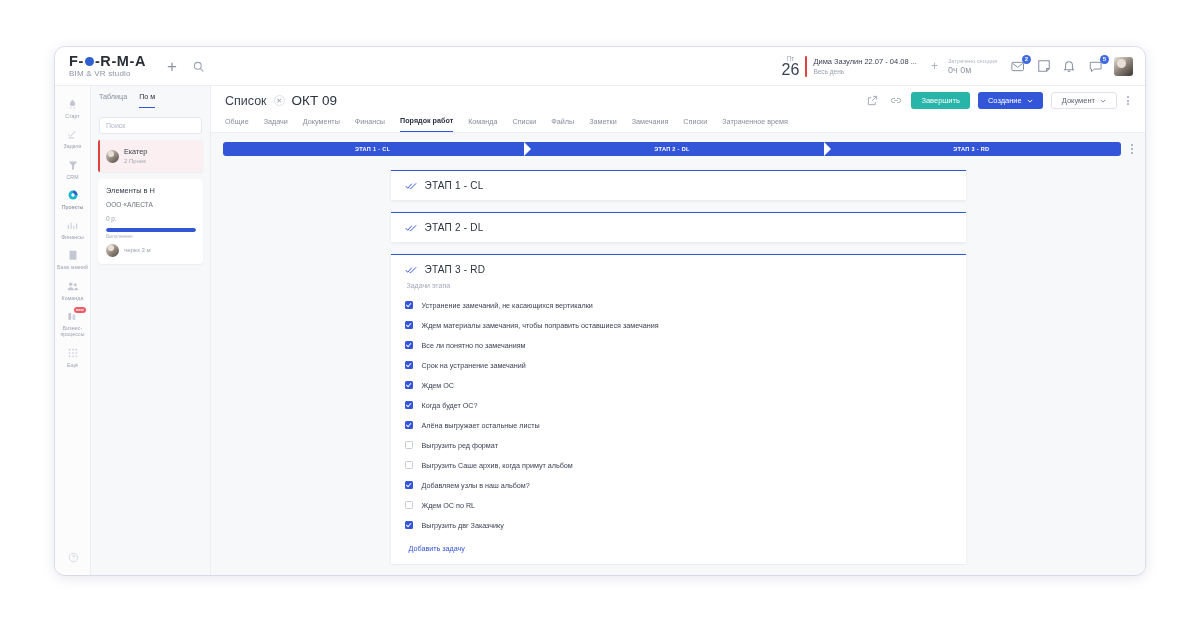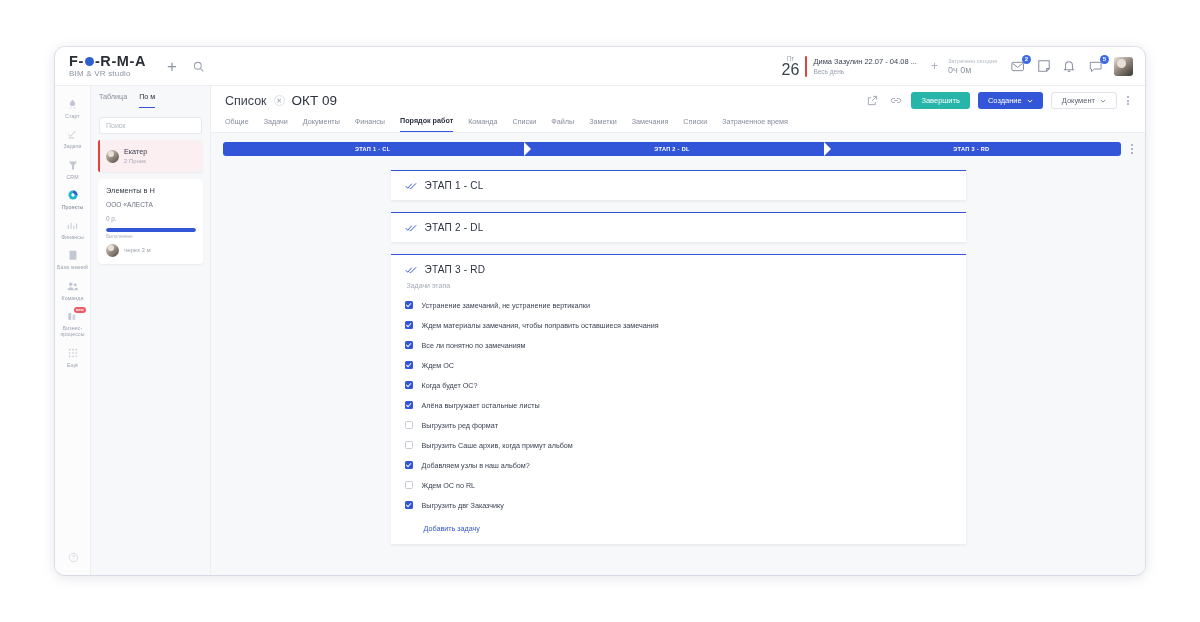--- a/index.html
+++ b/index.html
@@ -193,21 +193,21 @@
   .tasks { padding-top: 4px; }
   .task { display: flex; align-items: center; gap: 9px; height: 20px; }
   .cb { width: 8px; height: 8px; border-radius: 1.5px; flex: none; position: relative; }
   .cb.on { background: #3355d8; }
   .cb.on:after {
     content:""; position:absolute; left:2.4px; top:0.9px; width:2.2px; height:4.3px;
     border: solid #fff; border-width: 0 1.2px 1.2px 0; transform: rotate(42deg);
   }
   .cb.off { border: 1px solid #c7cbd6; background: #fff; }
   .task-lbl { font-size: 7.2px; color: #3b4252; }
-  .addtask { font-size: 7.2px; color: #3355d8; margin: 9px 0 2px 19px; cursor: pointer; }
+  .addtask { font-size: 7.2px; color: #3355d8; margin: 9px 0 2px 4px; cursor: pointer; }
 
   .fadebar { position:absolute; left:0; right:0; bottom:0; height:10px; background:#f7f8fa; }
 </style>
 </head>
 <body>
 
 <div id="app">
 
   <div class="topbar">
     <div class="logo-wrap">
@@ -528,29 +528,33 @@
                   <path d="M1 5.2l2.6 2.8L9 2"></path>
                   <path d="M6.2 7.6L7.4 8.8 14.8 1.4"></path>
                 </svg>
             </span>
             <span class="scard-title">ЭТАП 3 - RD</span>
           </div>
           <div class="scard-sub">Задачи этапа</div>
           <div class="tasks">
             <div class="task">
                 <span class="cb on"></span>
-                <span class="task-lbl">Устранение замечаний, не устранение вертикалки</span>
+                <span class="task-lbl">Устранение замечаний, не касающихся вертикалки</span>
               </div>
             <div class="task">
                 <span class="cb on"></span>
                 <span class="task-lbl">Ждем материалы замечания, чтобы поправить оставшиеся замечания</span>
               </div>
             <div class="task">
                 <span class="cb on"></span>
                 <span class="task-lbl">Все ли понятно по замечаниям</span>
+              </div>
+            <div class="task">
+                <span class="cb on"></span>
+                <span class="task-lbl">Срок на устранение замечаний</span>
               </div>
             <div class="task">
                 <span class="cb on"></span>
                 <span class="task-lbl">Ждем ОС</span>
               </div>
             <div class="task">
                 <span class="cb on"></span>
                 <span class="task-lbl">Когда будет ОС?</span>
               </div>
             <div class="task">

